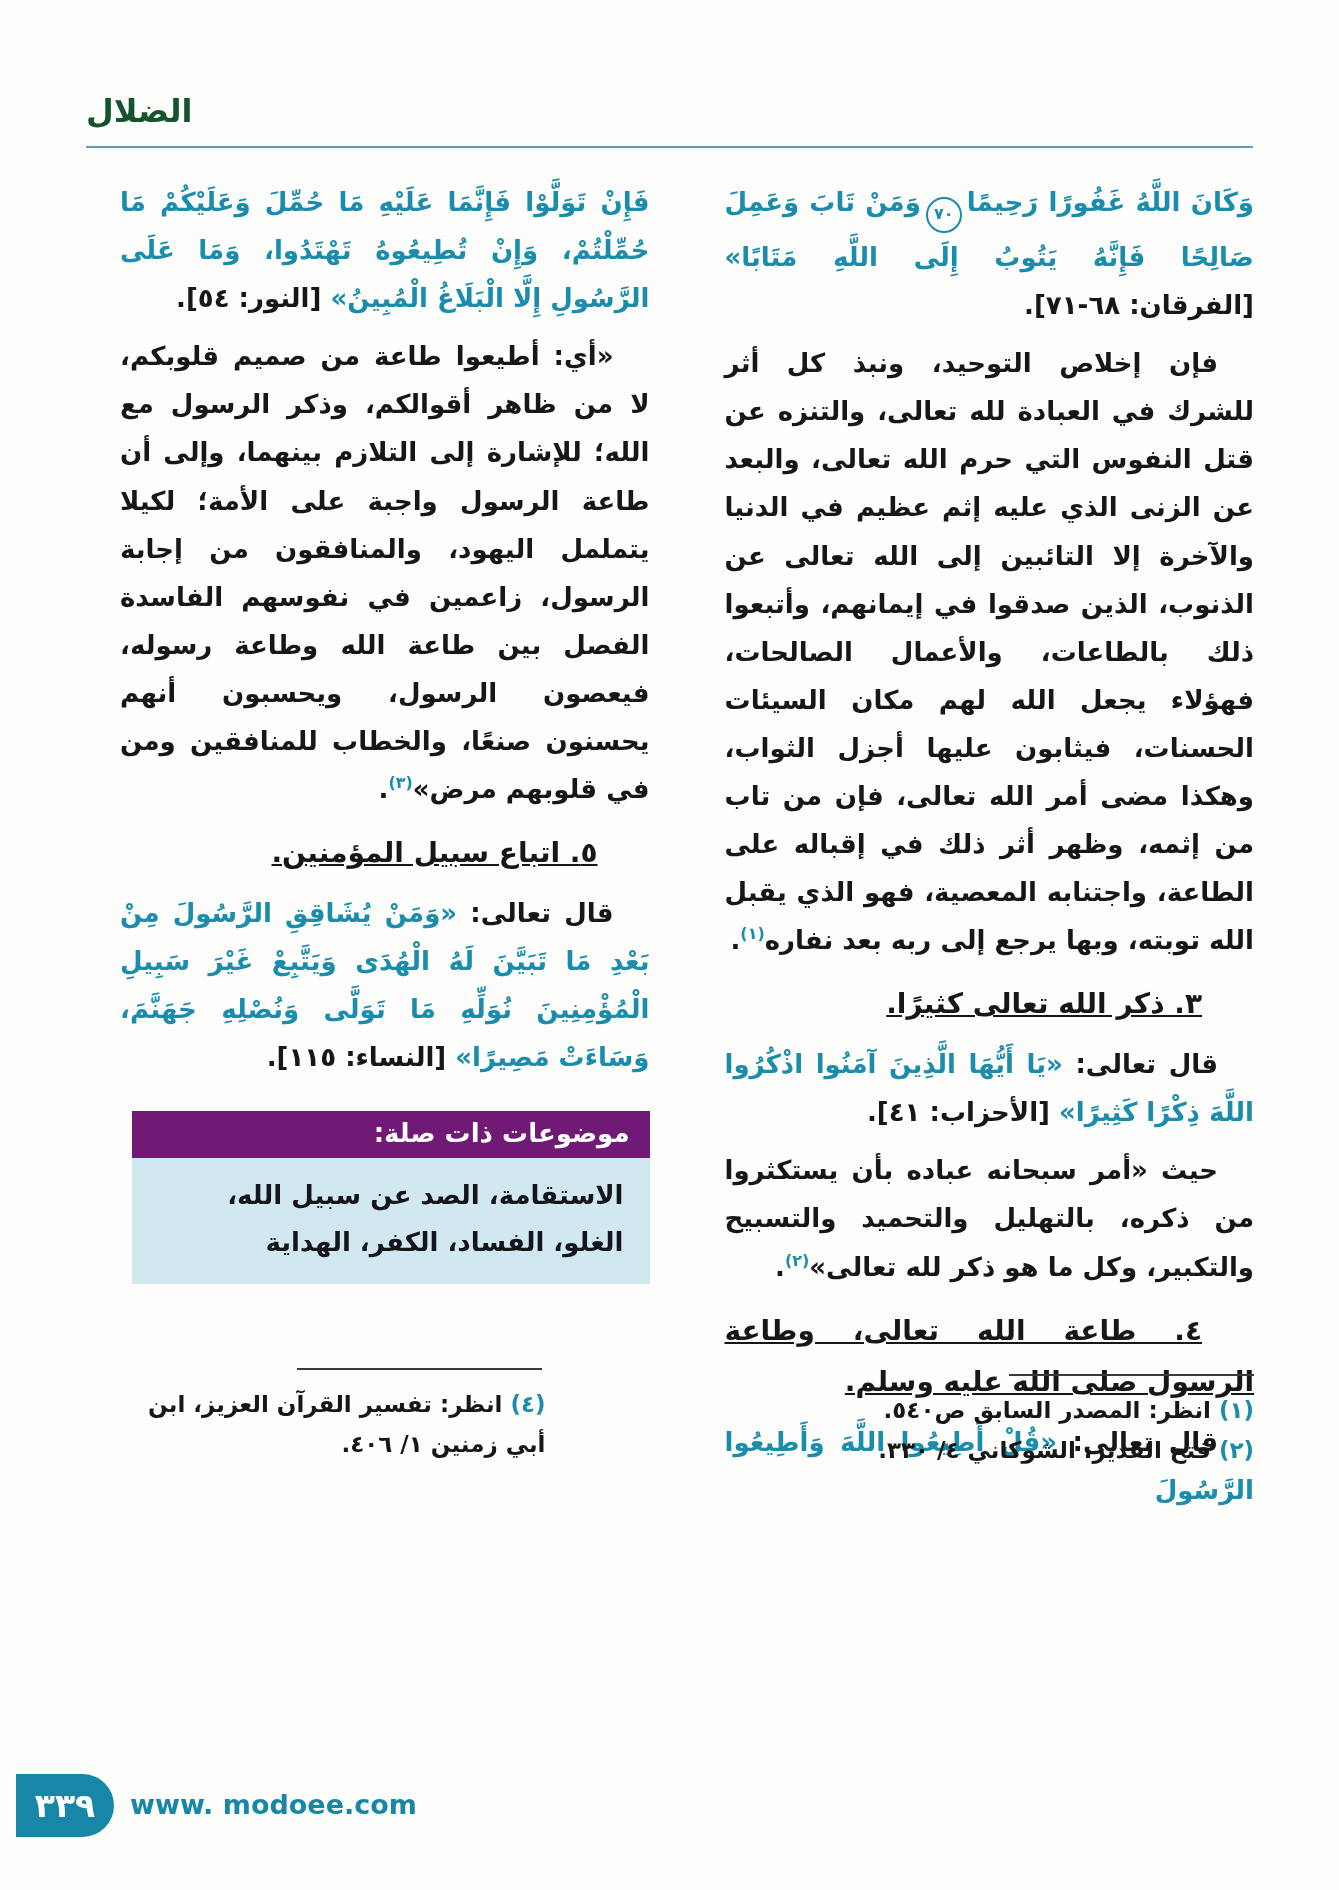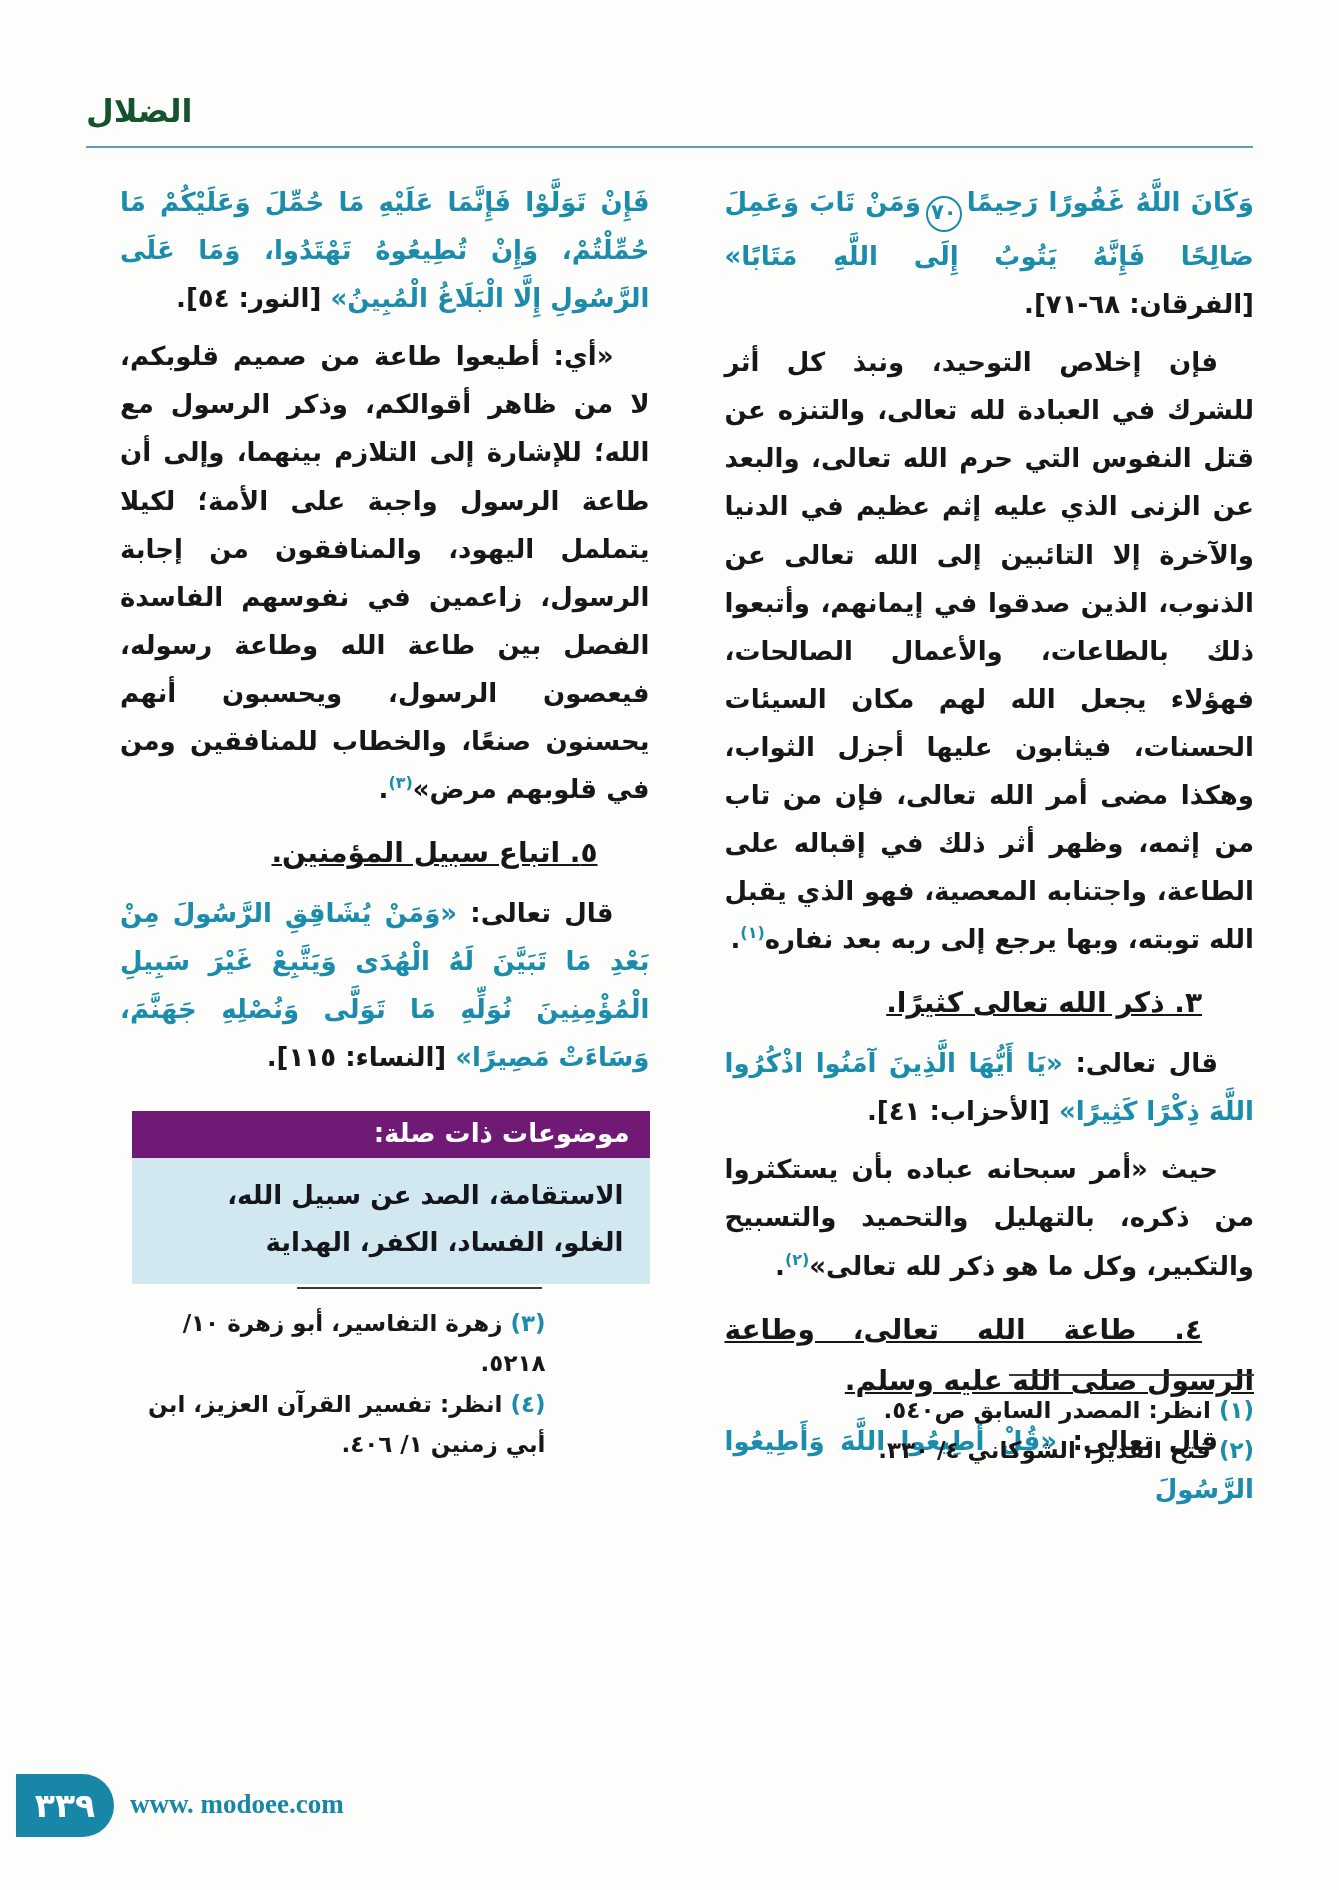--- a/index.html
+++ b/index.html
@@ -15,34 +15,34 @@
   .col{position:relative;flex:1;height:100%;margin-left:35px;}
   .body-text{font-size:26px;line-height:1.85;font-weight:bold;color:#171717;text-align:justify;margin:0 0 10px;}
   .indent{text-indent:36px;}
   .indent-lg{text-indent:52px;text-decoration:underline;}
   .verse{color:#1b8cab;}
   .ref{color:#171717;}
   .fn-sup{color:#1b8cab;font-size:16px;font-weight:bold;vertical-align:super;line-height:0;}
   .heading{font-size:28px;margin:14px 0 10px;}
   .stretch{text-align-last:justify;}
   .medallion{display:inline-block;width:32px;height:32px;line-height:29px;border:2px solid #1b8cab;border-radius:50%;
-    text-align:center;font-size:21px;color:#1b8cab;vertical-align:-8px;margin:0 5px;font-weight:bold;}
+    text-align:center;font-size:16px;color:#1b8cab;vertical-align:-8px;margin:0 5px;font-weight:bold;}
   .related-box{margin-top:30px;width:518px;}
   .related-head{background:#701a75;color:#ffffff;font-size:26px;font-weight:bold;padding:7px 20px 10px;}
   .related-body{background:#d2e8f1;color:#15151c;font-size:26px;font-weight:bold;line-height:1.8;padding:14px 26px 18px;}
   .footnotes{position:absolute;bottom:0;right:0;width:100%;}
   .fn-rule{width:245px;height:2px;background:#3a3a3a;margin:0 0 14px;}
   .fn-row{font-size:23px;font-weight:bold;color:#171717;line-height:1.75;text-align:right;}
   .fn-num{color:#1b8cab;}
   .footnotes-left{bottom:6px;padding-left:0;padding-right:104px;box-sizing:border-box;}
   .footnotes-left .fn-rule{margin-right:4px;}
   .page-badge{position:absolute;left:16px;top:1774px;width:98px;height:63px;background:#1886a6;
     border-radius:0 32px 32px 0;display:flex;align-items:center;justify-content:center;
     color:#ffffff;font-size:33px;font-weight:bold;}
-  .site-url{position:absolute;left:130px;top:1789px;color:#1886a6;font-size:27px;font-weight:bold;direction:ltr;font-family:Liberation Serif, serif;}
+  .site-url{position:absolute;left:130px;top:1789px;color:#1886a6;font-size:27px;font-weight:bold;direction:ltr;}
 </style>
 </head>
 <body>
 
 <header>
   <div class="running-title">الضلال</div>
   <div class="head-rule"></div>
 </header>
 
 <main class="columns">
@@ -108,24 +108,20 @@
 
 
     <div class="related-box">
       <div class="related-head">موضوعات ذات صلة:</div>
       <div class="related-body">الاستقامة، الصد عن سبيل الله، الغلو، الفساد، الكفر، الهداية</div>
     </div>
 
     <div class="footnotes footnotes-left">
       <div class="fn-rule"></div>
       <div class="fn-row">
-        <span class="fn-num">(٣)</span>
-        <span class="fn-text">زهرة التفاسير، أبو زهرة ١٠/ ٥٢١٨.</span>
-      </div>
-      <div class="fn-row">
         <span class="fn-num">(٤)</span>
         <span class="fn-text">انظر: تفسير القرآن العزيز، ابن أبي زمنين ١/ ٤٠٦.</span>
       </div>
     </div>
   </section>
 
 </main>
 
 <footer>
   <div class="page-badge">٣٣٩</div>

